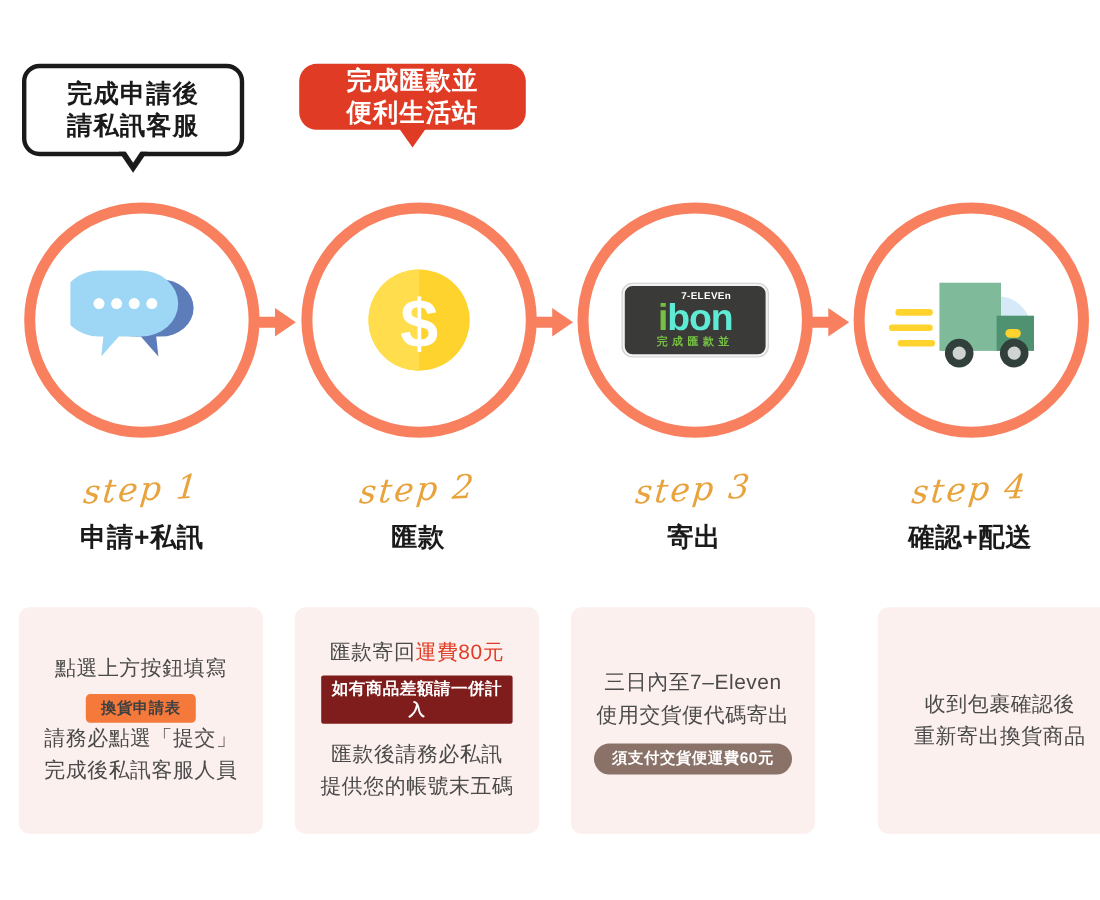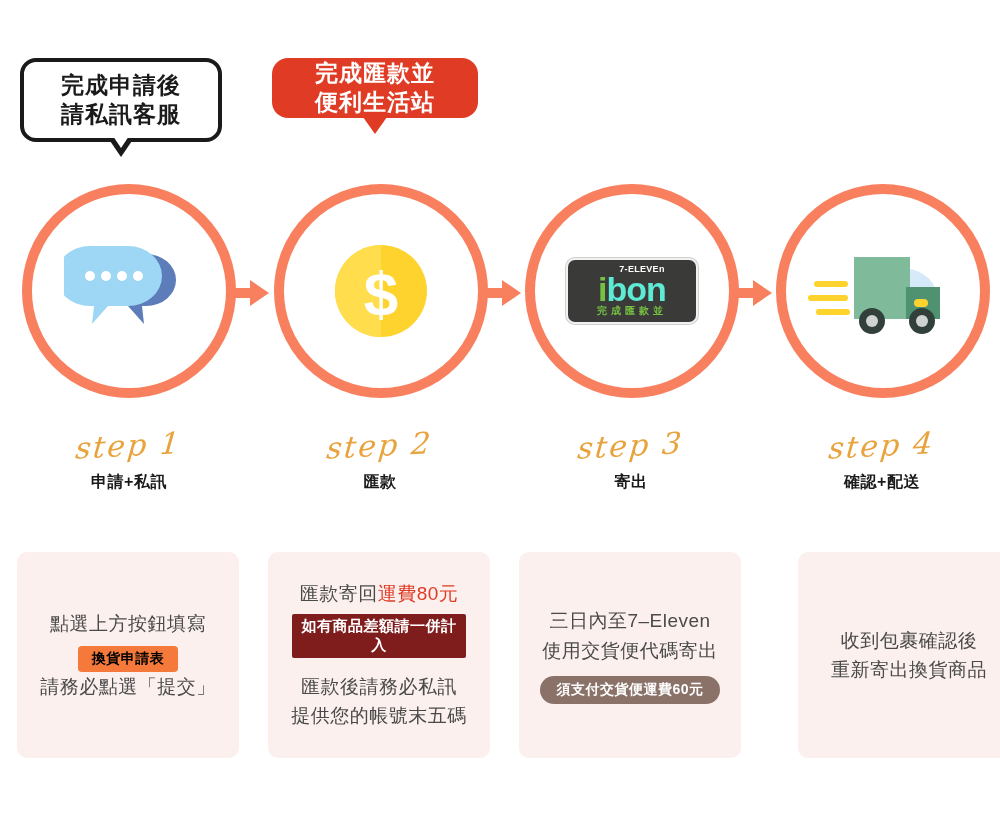--- a/index.html
+++ b/index.html
@@ -104,21 +104,21 @@
     font-size: 30px;
     font-weight: 400;
     color: #e8a33d;
     letter-spacing: 2px;
     transform: skewX(-8deg) rotate(-3deg);
     height: 44px;
     line-height: 44px;
   }
   .step-title {
     margin-top: 4px;
-    font-size: 16px;
+    font-size: 24px;
     font-weight: 700;
     color: #1a1a1a;
     letter-spacing: 0.5px;
   }
 
   
   .cards { position: absolute; left: 0; top: 552px; width: 884px; height: 206px; }
   .card {
     position: absolute; top: 0;
     width: 222px; height: 206px;
@@ -139,21 +139,21 @@
     color: #4a4a4a;
     line-height: 1.55;
     white-space: nowrap;
     letter-spacing: 0.5px;
   }
   .hi-red { color: #e03b24; }
 
   .badge-orange {
     display: inline-block;
     background: #f5793b;
-    color: #000000;
+    color: #404040;
     font-size: 14px;
     font-weight: 700;
     padding: 4px 14px;
     border-radius: 4px;
     margin: 7px 0 0;
     letter-spacing: 0.5px;
   }
   .badge-red {
     display: inline-block;
     background: #7f1d1d;
@@ -314,20 +314,21 @@
       <div class="step-title">確認+配送</div>
     </div>
   </div>
 
   <div class="cards">
 
     <div class="card k1">
       <div class="card-line">點選上方按鈕填寫</div>
       <div class="badge-orange">換貨申請表</div>
       <div class="card-line">請務必點選「提交」</div>
+      <div class="card-line">完成後私訊客服人員</div>
     </div>
 
     <div class="card k2">
       <div class="card-line"><span>匯款寄回</span><span class="hi-red">運費80元</span></div>
       <div class="badge-red">如有商品差額請一併計入</div>
       <div class="card-line">匯款後請務必私訊</div>
       <div class="card-line">提供您的帳號末五碼</div>
     </div>
 
     <div class="card k3">

